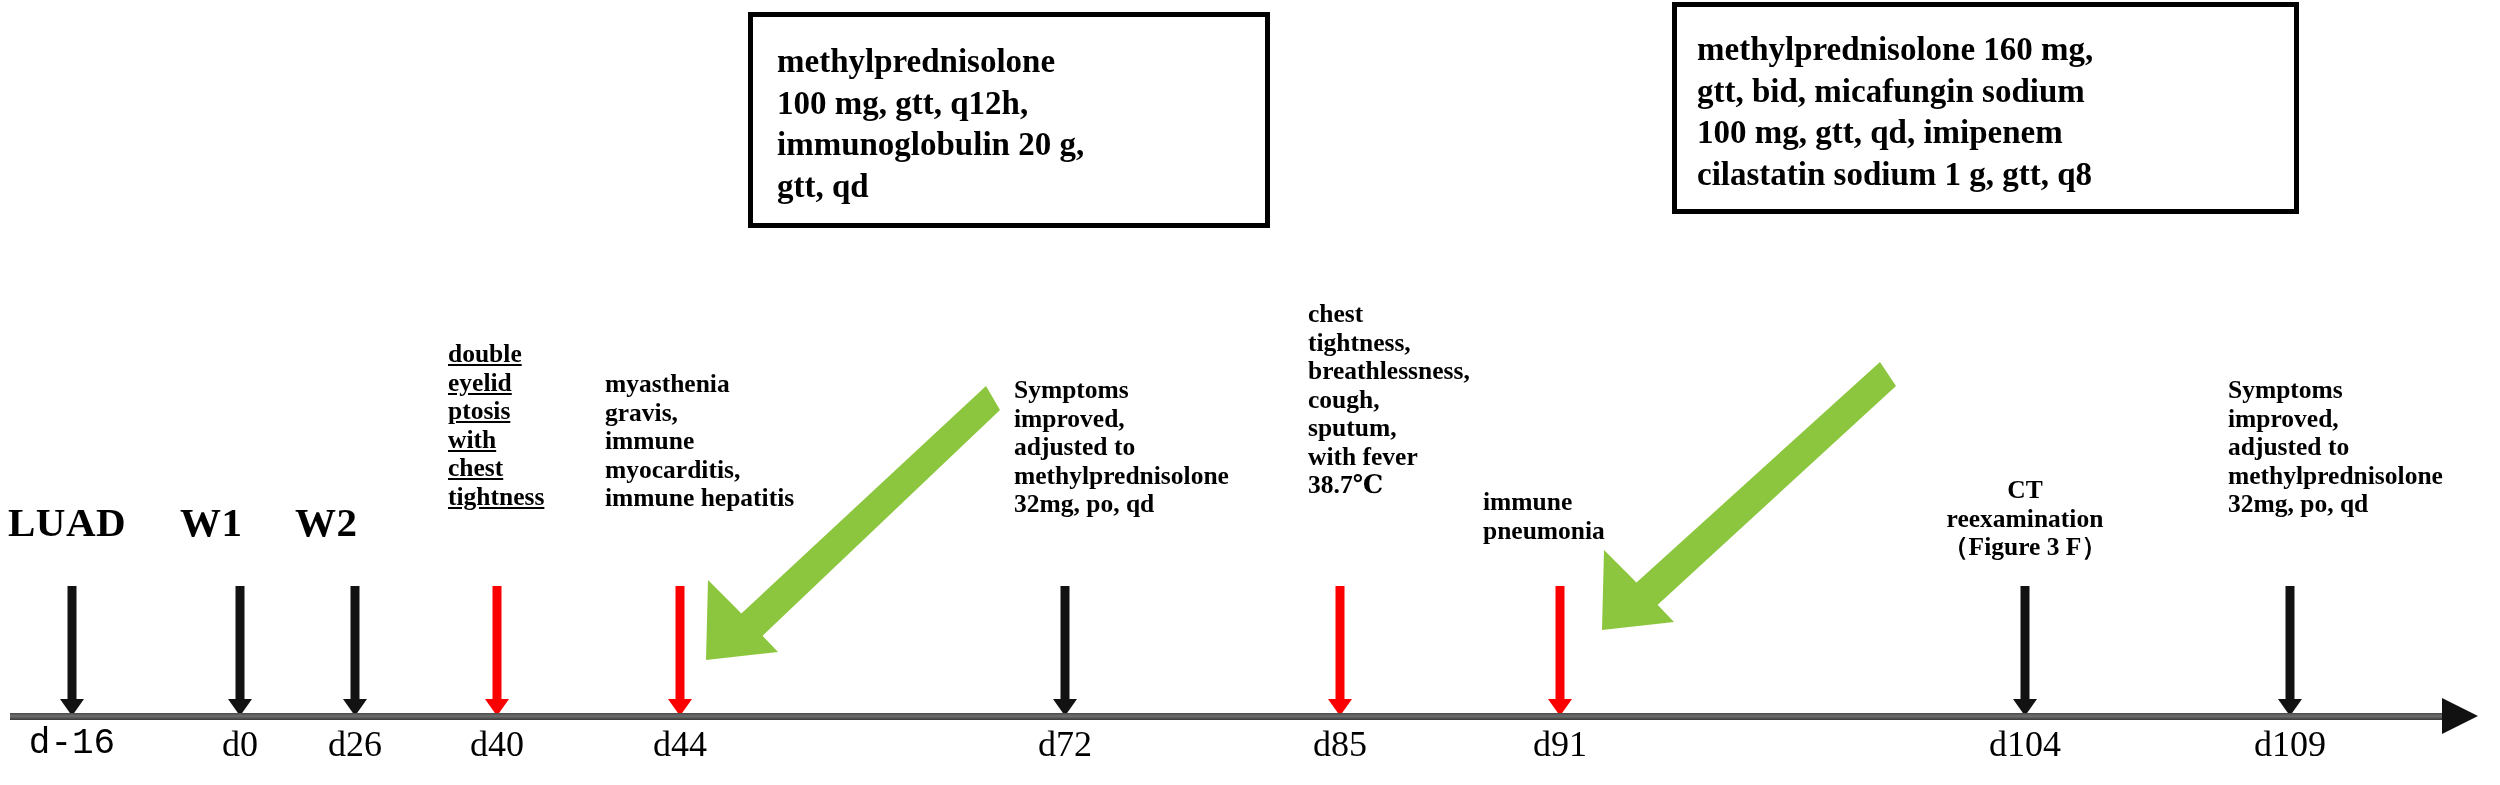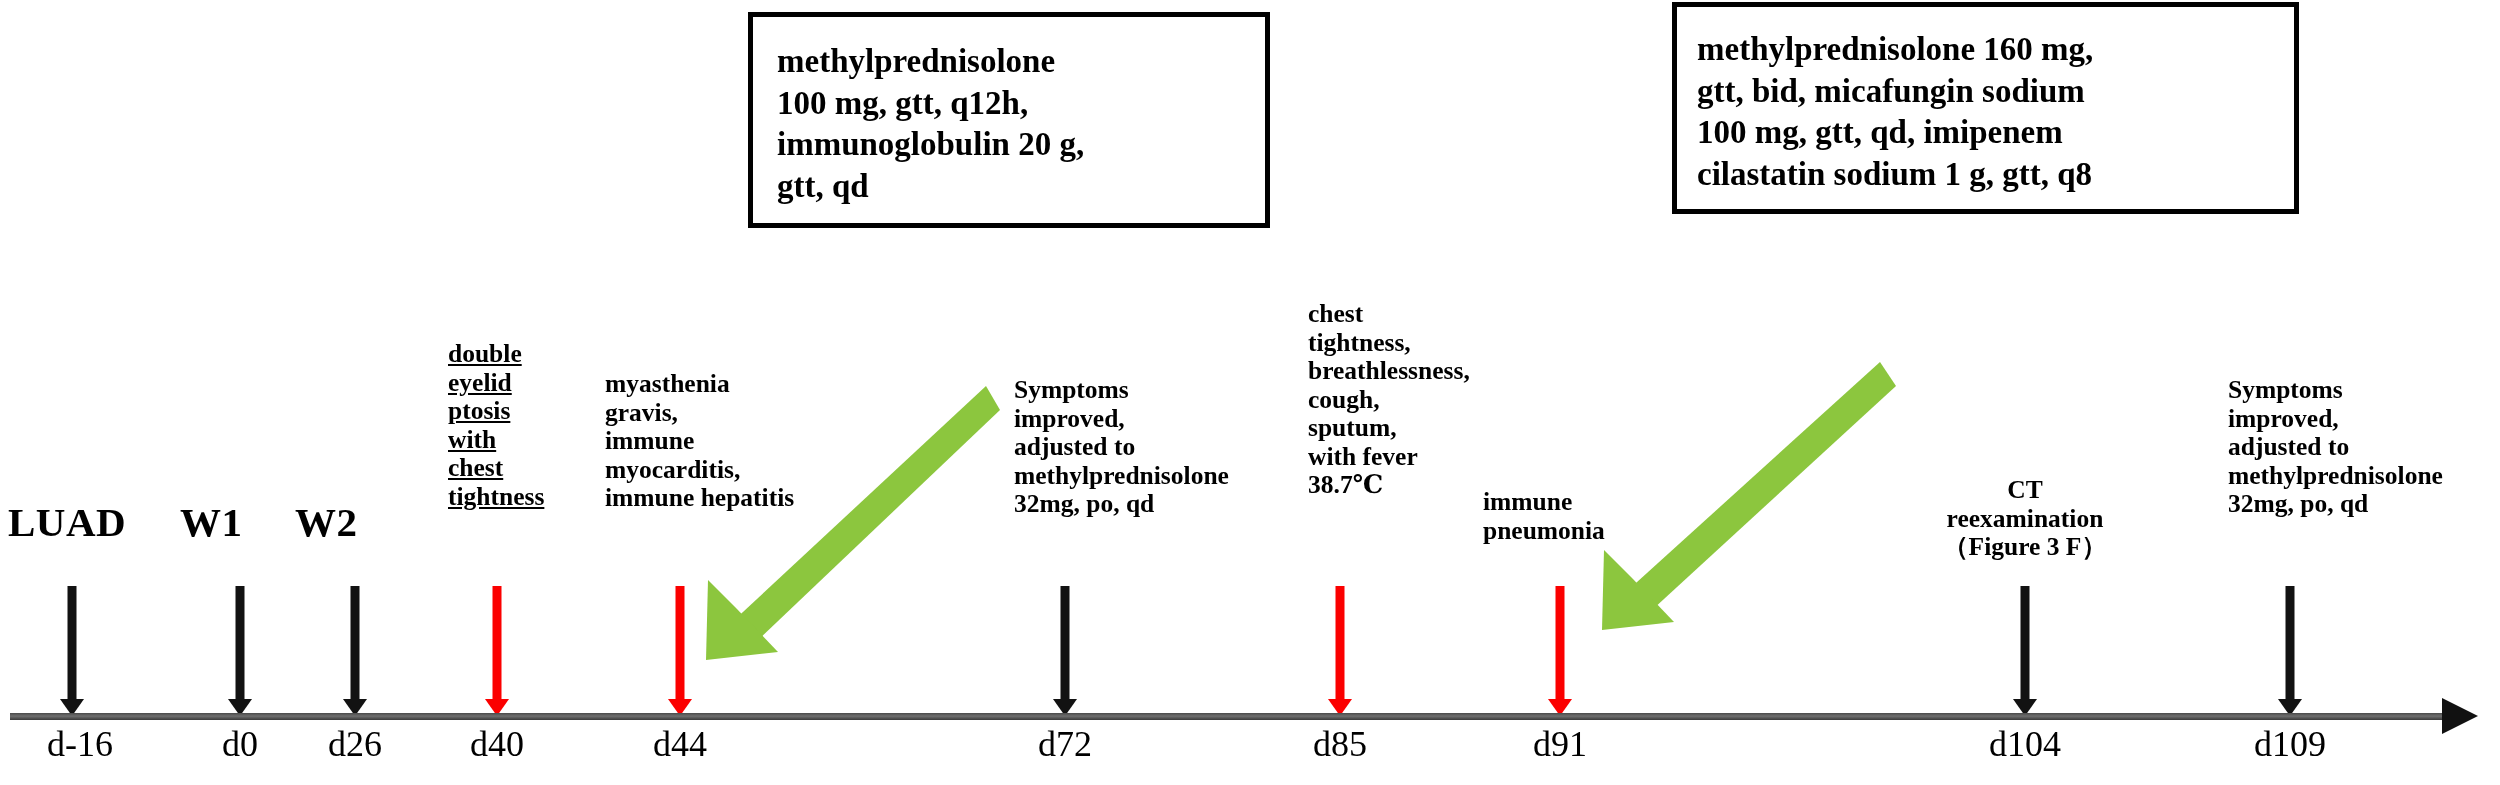--- a/index.html
+++ b/index.html
@@ -139,21 +139,21 @@
         <polygon points="42,278 44,198 72,226 114,270" fill="#8cc63e"></polygon>
       </g>
     </svg>
   </div>
 
   <div class="ev-label big" style="left:8px; top:500px; width:130px; text-align:left;">LUAD</div>
   <div class="marker black" style="left:72px; height:130px; width:26px; top:586px;">
     <div class="shaft" style="height:113px;"></div>
       <div class="head"></div>
   </div>
-  <div class="day-label" style="left:80px;">d-16</div>
+  <div class="day-label" style="left:72px;font-family:Liberation Mono, monospace;">d-16</div>
 
   <div class="ev-label big" style="left:180px; top:500px; width:120px; text-align:left;">W1</div>
   <div class="marker black" style="left:240px; height:130px; width:26px; top:586px;">
     <div class="shaft" style="height:113px;"></div>
       <div class="head"></div>
   </div>
   <div class="day-label" style="left:240px;">d0</div>
 
   <div class="ev-label big" style="left:295px; top:500px; width:120px; text-align:left;">W2</div>
   <div class="marker black" style="left:355px; height:130px; width:26px; top:586px;">

